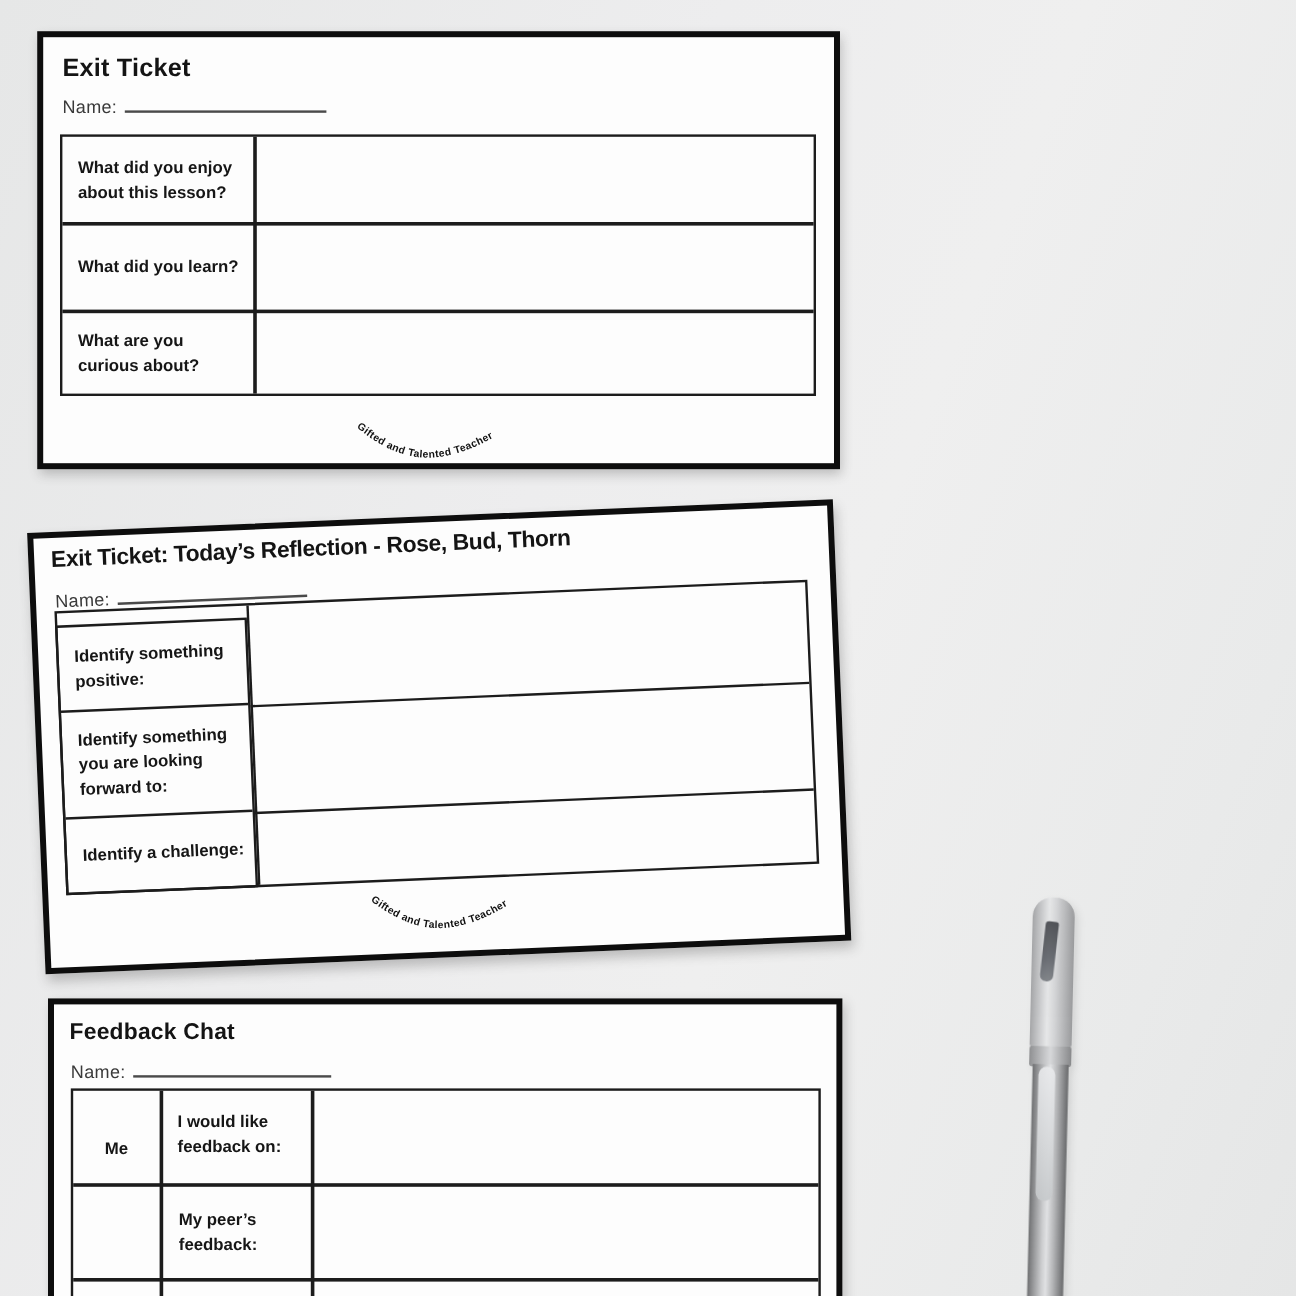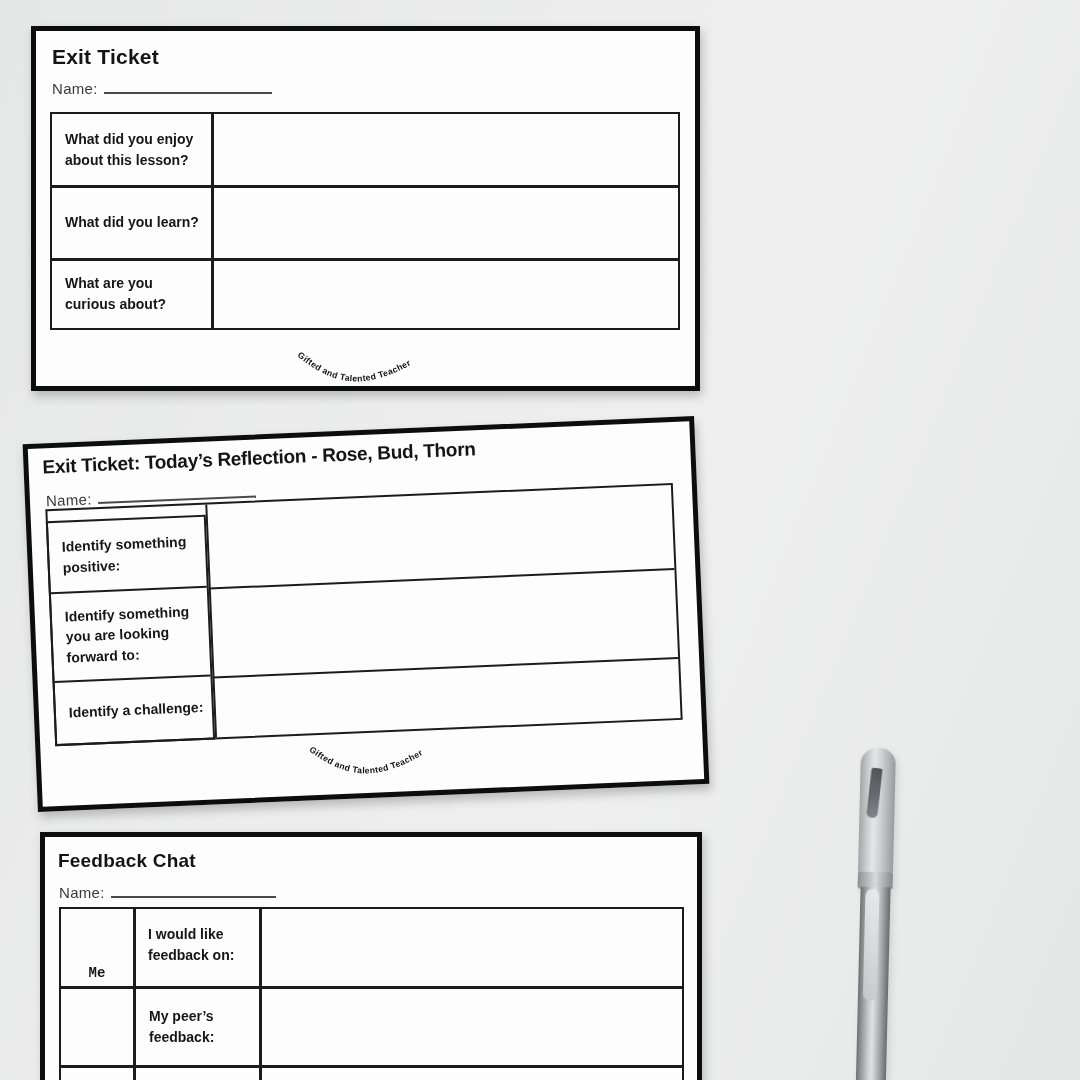--- a/index.html
+++ b/index.html
@@ -117,21 +117,21 @@
       <h1 class="ttl">Feedback Chat</h1>
       <div class="name-row">
         <span>Name:</span><span class="name-line"></span>
       </div>
 
       <div class="t3">
         <div class="tline" style="left:72px;top:0;width:2.5px;height:100%;"></div>
         <div class="tline" style="left:198px;top:0;width:2.5px;height:100%;"></div>
         <div class="tline" style="left:0;top:77px;width:100%;height:2.5px;"></div>
         <div class="tline" style="left:0;top:156px;width:100%;height:2.5px;"></div>
-        <div class="cell-label cell-center" style="left:0;top:16px;width:72px;height:96px;font-family:Liberation Mono, monospace;">Me</div>
+        <div class="cell-label cell-center" style="left:0;top:0;width:72px;height:96px;">Me</div>
         <div class="cell-label" style="left:75px;top:0;width:123px;height:71px;padding-left:12px;">I would like feedback on:</div>
         <div class="cell-label" style="left:75px;top:79px;width:123px;height:77px;">My peer’s feedback:</div>
         <div style="position:absolute;left:0;top:158px;width:100%;height:100px;"></div>
         <div style="position:absolute;left:201px;top:0;right:0;height:100%;"></div>
       </div>
     </div>
   </section>
 
   <div class="pen">
     <div class="pen-cap">

